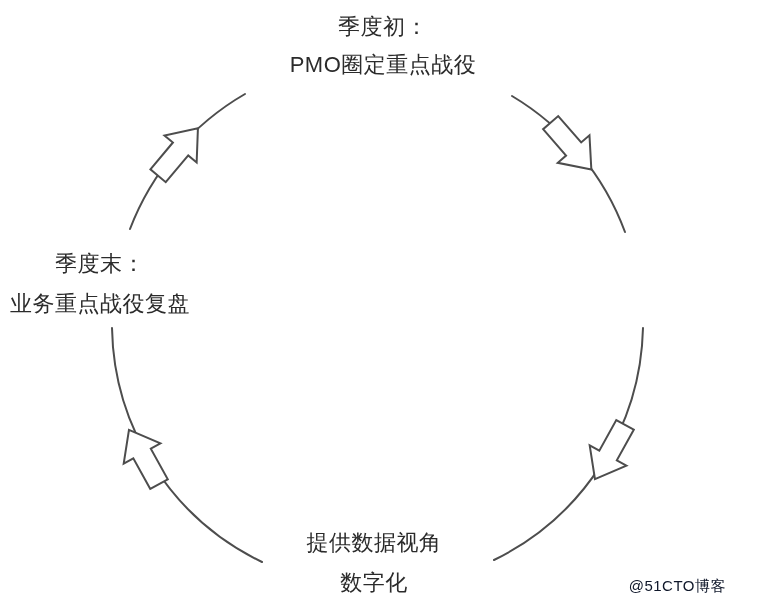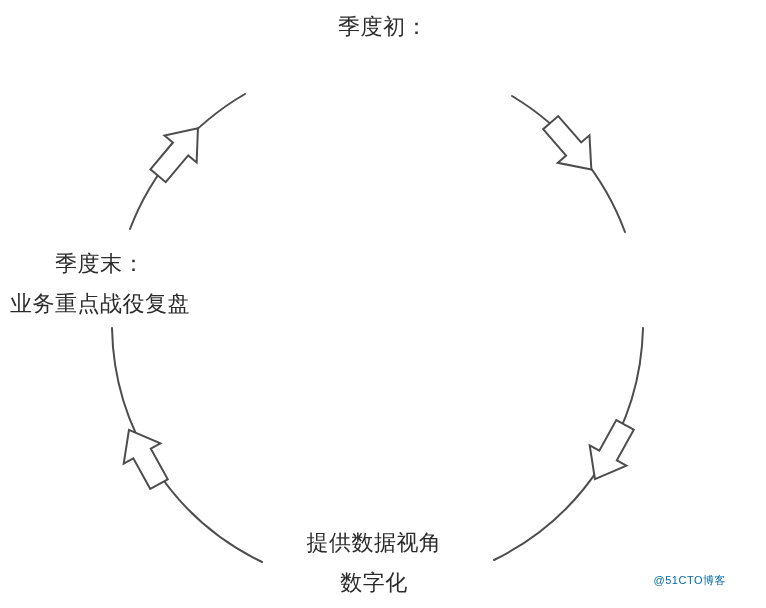--- a/index.html
+++ b/index.html
@@ -39,23 +39,23 @@
     font-size: 22px;
     line-height: 38px;
     letter-spacing: 0.5px;
   }
   .node-label.right, .node-label.left, .node-label.bottom {
     line-height: 40px;
   }
   .watermark {
     position: absolute;
     right: 4px;
-    bottom: 20px;
-    font-size: 11px;
-    color: #0369a1;
+    bottom: 12px;
+    font-size: 15px;
+    color: #0f172a;
     letter-spacing: 0.5px;
   }
 </style>
 </head>
 <body>
 
 <div class="canvas">
 
   <svg class="cycle-svg" width="766" height="608" viewBox="0 0 766 608">
 
@@ -73,20 +73,21 @@
     <g transform="translate(144,457) rotate(-119)">
       <polygon class="block-arrow" points="-31,-10 4,-10 4,-21 31,0 4,21 4,10 -31,10"></polygon>
     </g>
     <g transform="translate(178,152) rotate(-50)">
       <polygon class="block-arrow" points="-31,-10 4,-10 4,-21 31,0 4,21 4,10 -31,10"></polygon>
     </g>
   </svg>
 
   <div class="node-label top" style="left:233px; top:8px; width:300px;">
     <div>季度初：</div>
+    <div>PMO圈定重点战役</div>
   </div>
 
   <div class="node-label right" style="left:506px; top:244px; width:260px;">
   </div>
 
   <div class="node-label bottom" style="left:244px; top:523px; width:260px;">
     <div>提供数据视角</div>
     <div>数字化</div>
   </div>
 

